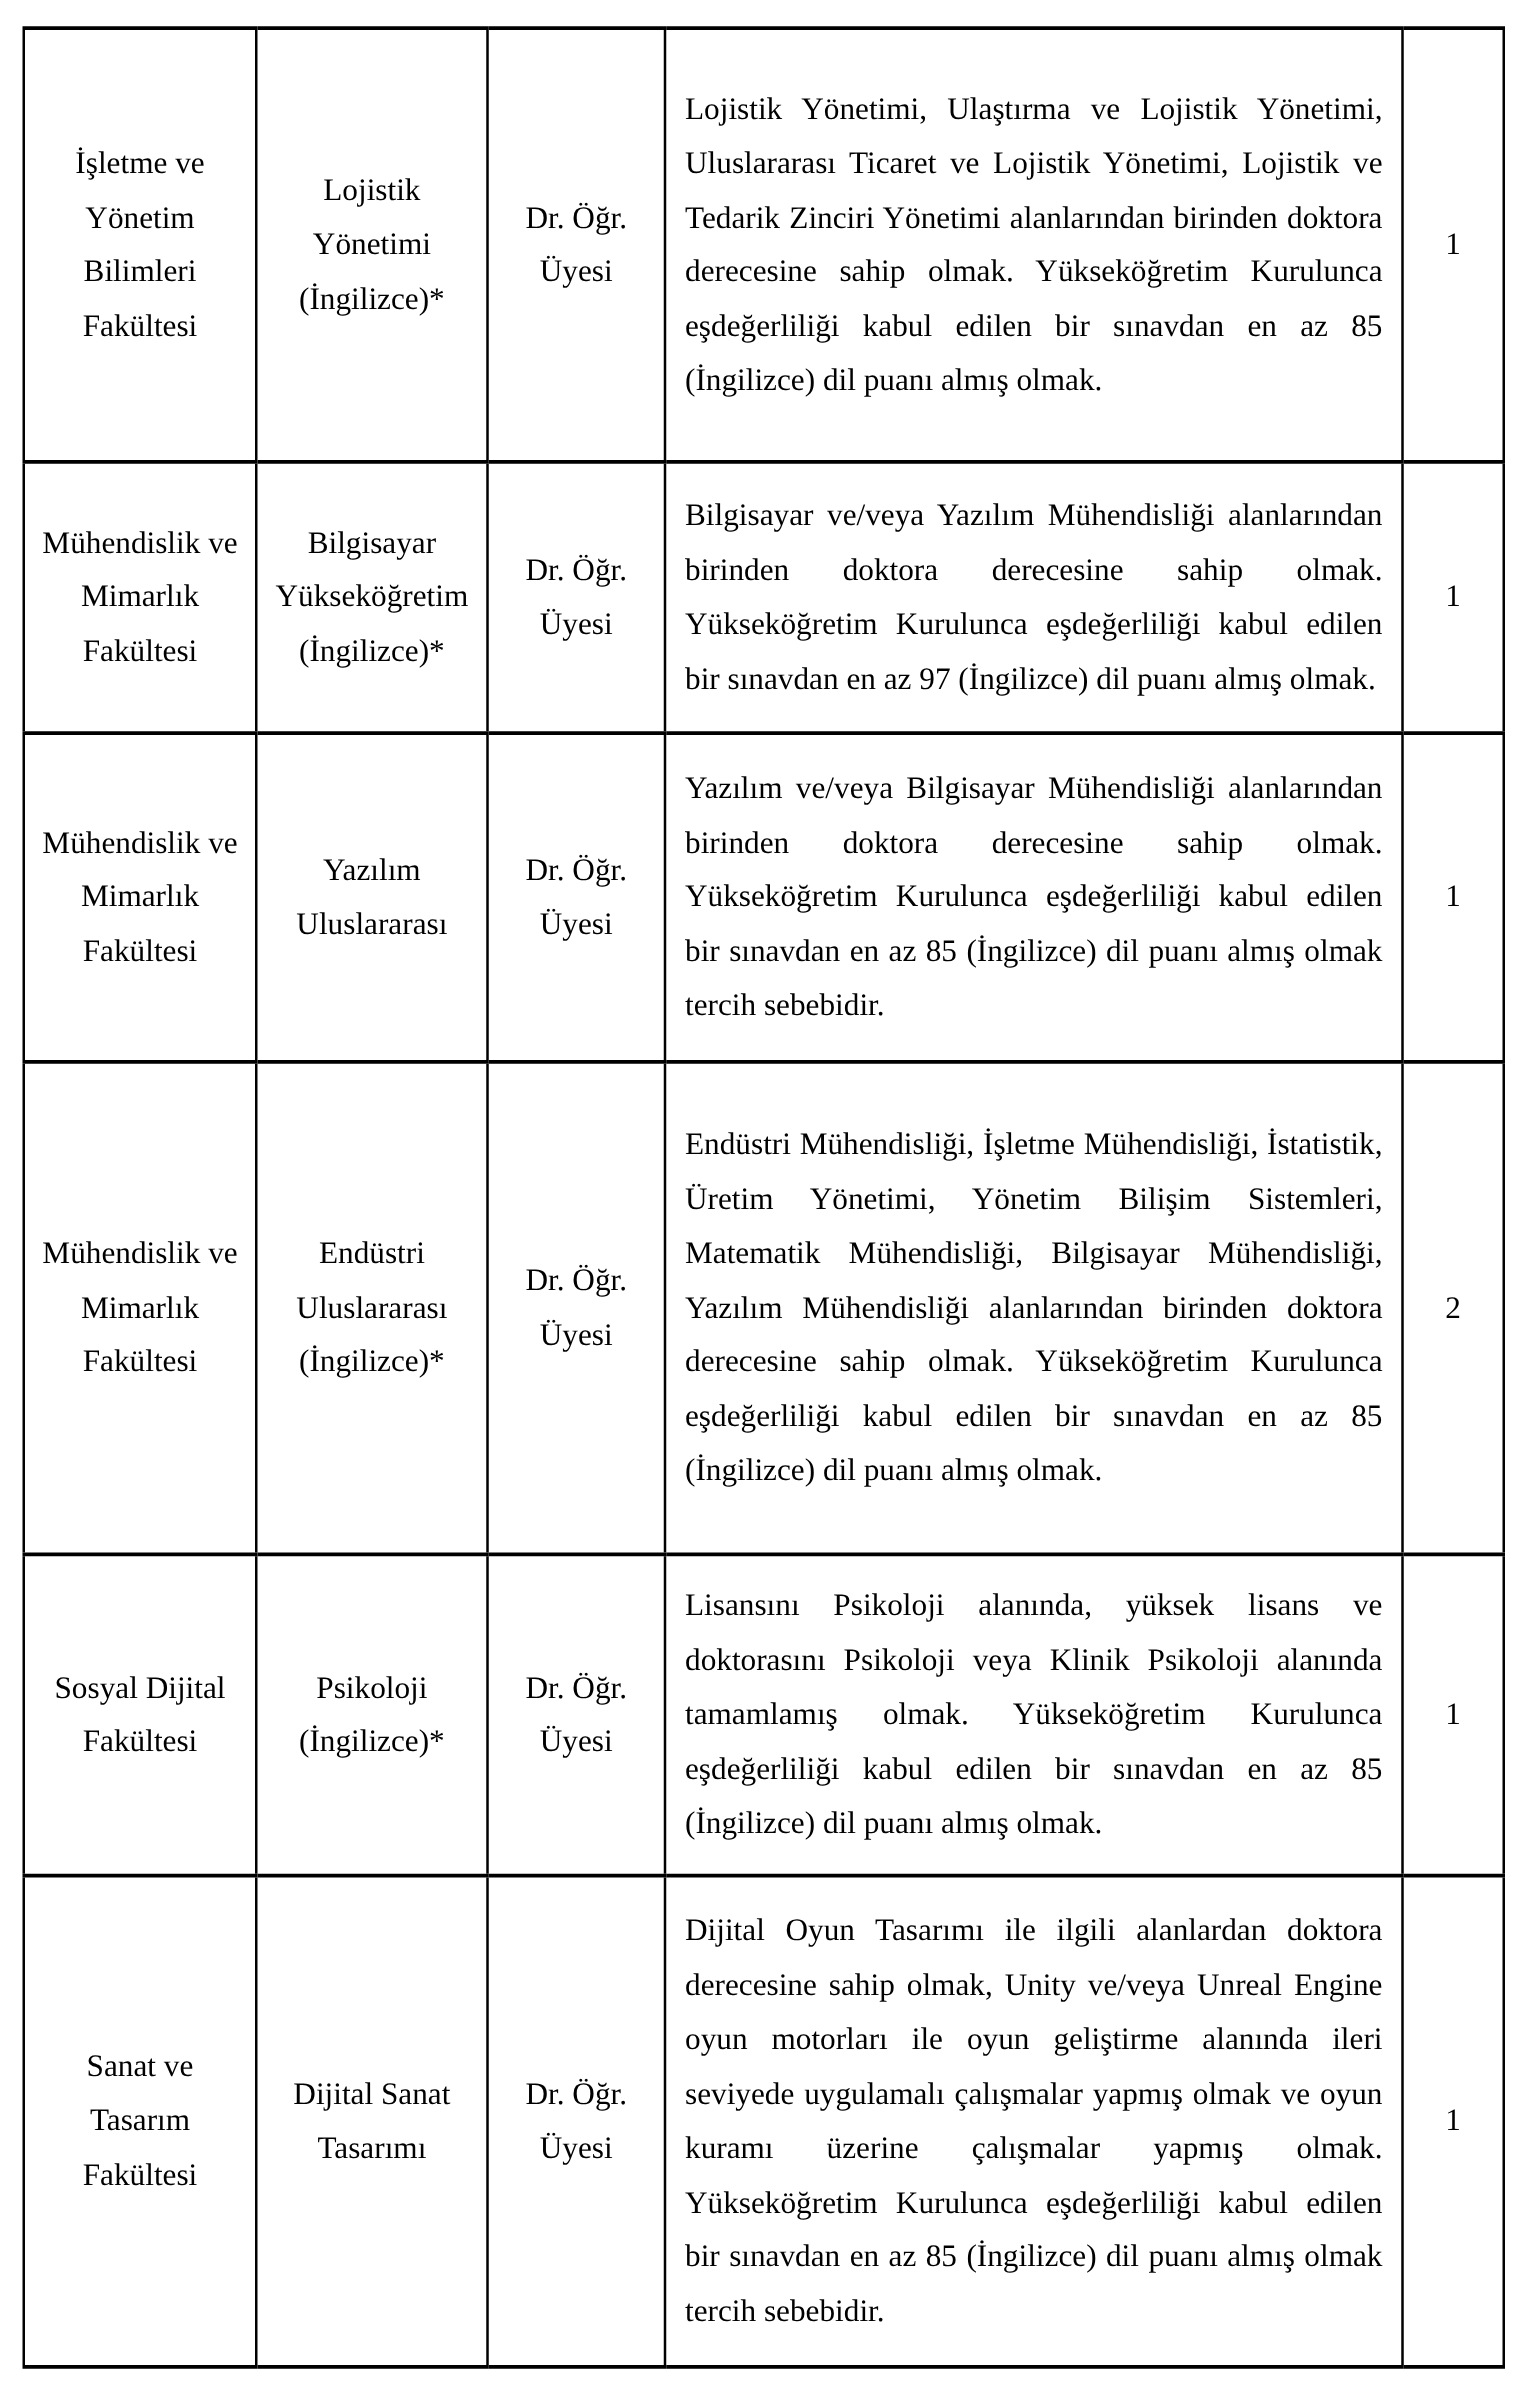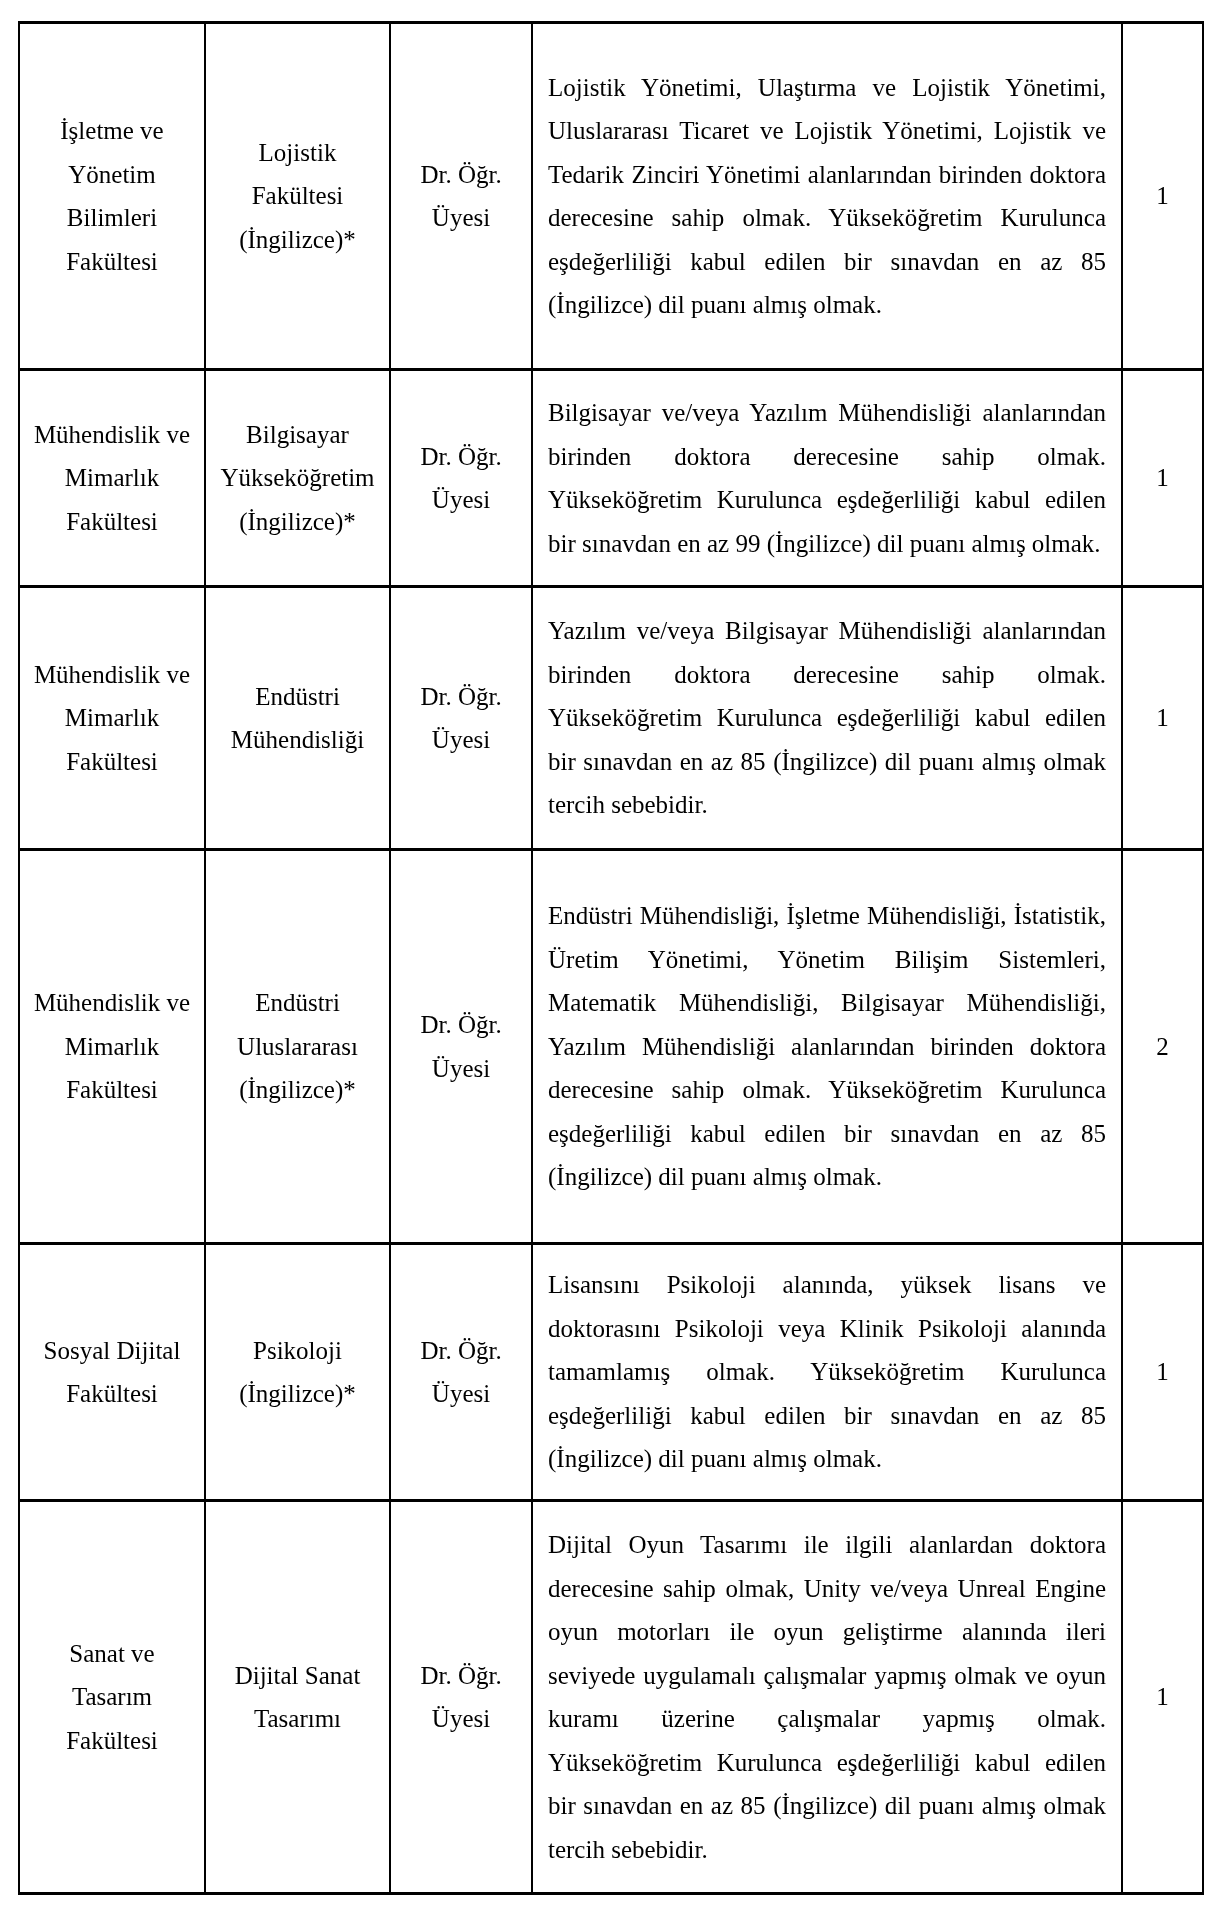--- a/index.html
+++ b/index.html
@@ -60,35 +60,35 @@
     <colgroup>
       <col style="width:186px">
       <col style="width:185px">
       <col style="width:142px">
       <col style="width:590px">
       <col style="width:81px">
     </colgroup>
     <tbody>
       <tr class="r0">
         <td class="c-center">İşletme ve Yönetim Bilimleri Fakültesi</td>
-        <td class="c-center">Lojistik Fakültesi (İngilizce)*</td>
+        <td class="c-center">Lojistik Yönetimi (İngilizce)*</td>
         <td class="c-center">Dr. Öğr. Üyesi</td>
         <td class="c-req">Lojistik Yönetimi, Ulaştırma ve Lojistik Yönetimi, Uluslararası Ticaret ve Lojistik Yönetimi, Lojistik ve Tedarik Zinciri Yönetimi alanlarından birinden doktora derecesine sahip olmak. Yükseköğretim Kurulunca eşdeğerliliği kabul edilen bir sınavdan en az 85 (İngilizce) dil puanı almış olmak.</td>
         <td class="c-center">1</td>
       </tr>
       <tr class="r1">
         <td class="c-center">Mühendislik ve Mimarlık Fakültesi</td>
         <td class="c-center">Bilgisayar Yükseköğretim (İngilizce)*</td>
         <td class="c-center">Dr. Öğr. Üyesi</td>
-        <td class="c-req">Bilgisayar ve/veya Yazılım Mühendisliği alanlarından birinden doktora derecesine sahip olmak. Yükseköğretim Kurulunca eşdeğerliliği kabul edilen bir sınavdan en az 99 (İngilizce) dil puanı almış olmak.</td>
+        <td class="c-req">Bilgisayar ve/veya Yazılım Mühendisliği alanlarından birinden doktora derecesine sahip olmak. Yükseköğretim Kurulunca eşdeğerliliği kabul edilen bir sınavdan en az 97 (İngilizce) dil puanı almış olmak.</td>
         <td class="c-center">1</td>
       </tr>
       <tr class="r2">
         <td class="c-center">Mühendislik ve Mimarlık Fakültesi</td>
-        <td class="c-center">Endüstri Mühendisliği</td>
+        <td class="c-center">Yazılım Uluslararası</td>
         <td class="c-center">Dr. Öğr. Üyesi</td>
         <td class="c-req">Yazılım ve/veya Bilgisayar Mühendisliği alanlarından birinden doktora derecesine sahip olmak. Yükseköğretim Kurulunca eşdeğerliliği kabul edilen bir sınavdan en az 85 (İngilizce) dil puanı almış olmak tercih sebebidir.</td>
         <td class="c-center">1</td>
       </tr>
       <tr class="r3">
         <td class="c-center">Mühendislik ve Mimarlık Fakültesi</td>
         <td class="c-center">Endüstri Uluslararası (İngilizce)*</td>
         <td class="c-center">Dr. Öğr. Üyesi</td>
         <td class="c-req">Endüstri Mühendisliği, İşletme Mühendisliği, İstatistik, Üretim Yönetimi, Yönetim Bilişim Sistemleri, Matematik Mühendisliği, Bilgisayar Mühendisliği, Yazılım Mühendisliği alanlarından birinden doktora derecesine sahip olmak. Yükseköğretim Kurulunca eşdeğerliliği kabul edilen bir sınavdan en az 85 (İngilizce) dil puanı almış olmak.</td>
         <td class="c-center">2</td>

